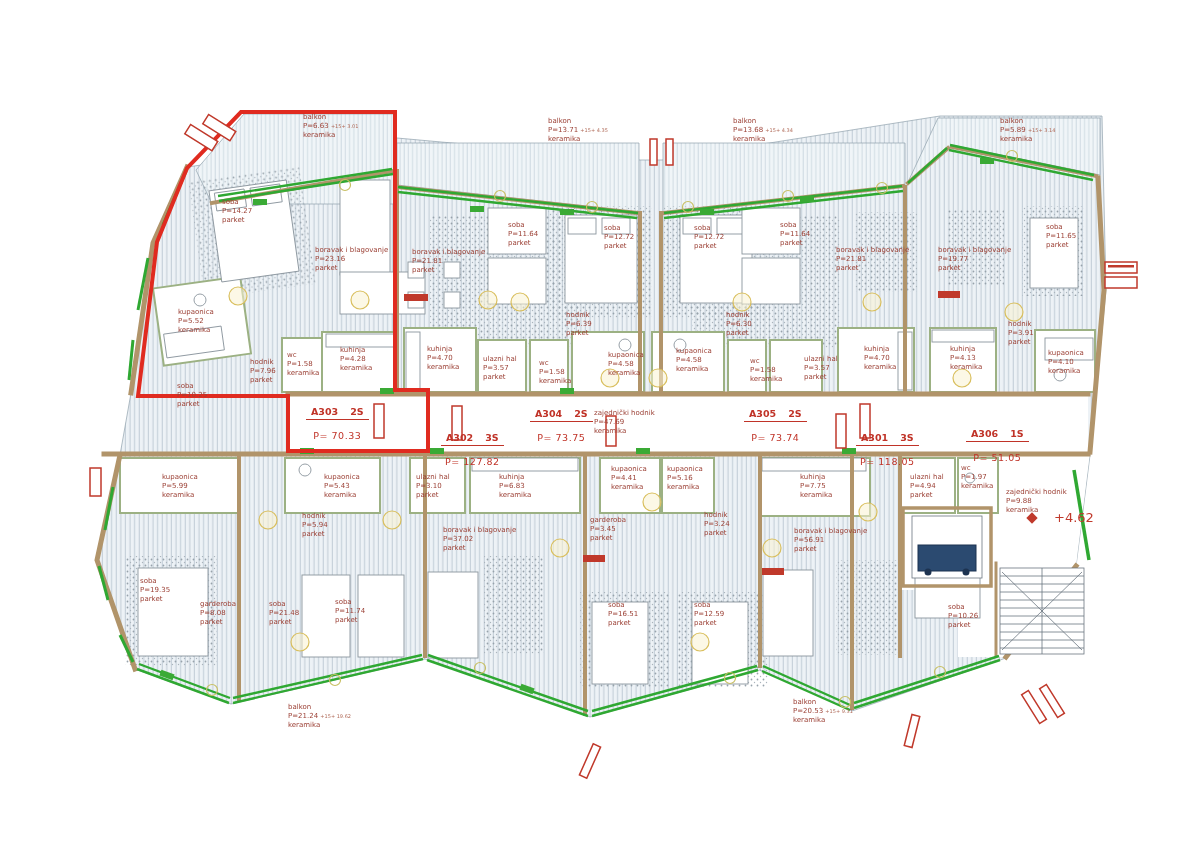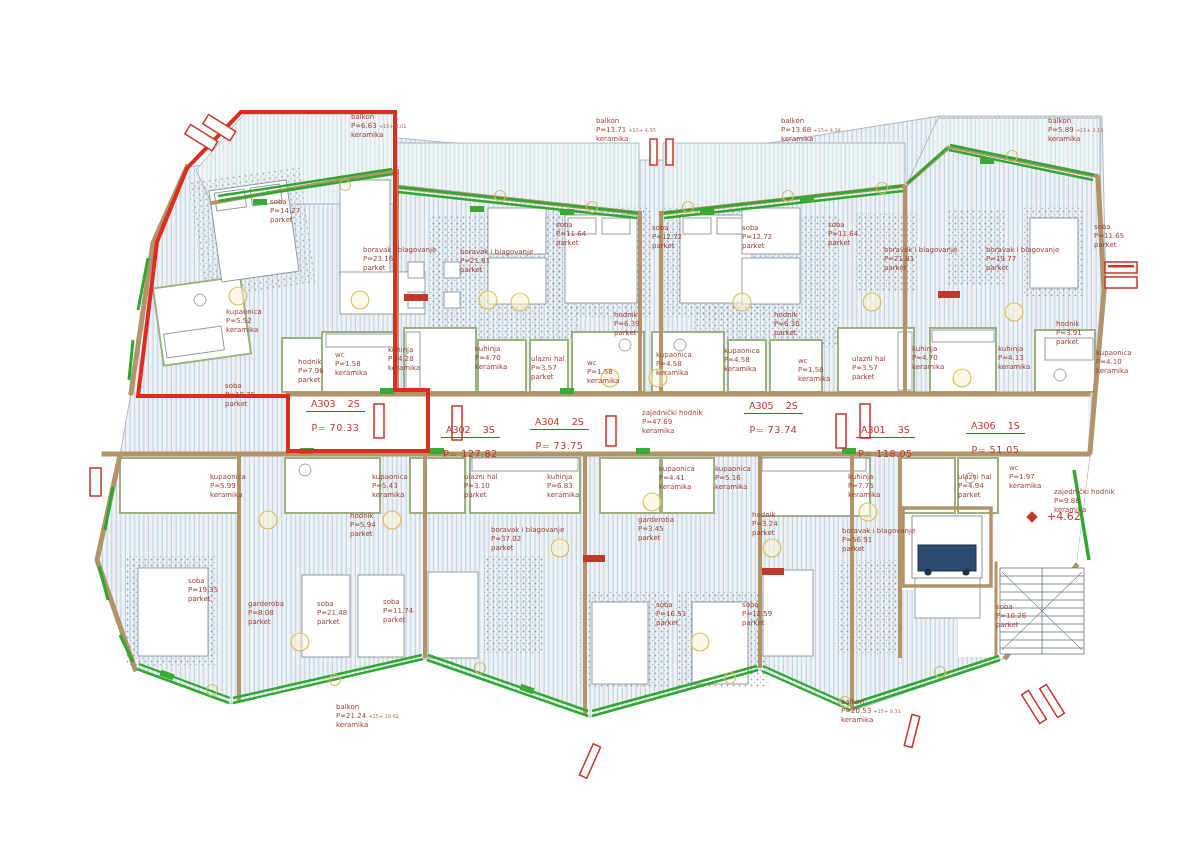--- a/index.html
+++ b/index.html
@@ -1,29 +1,29 @@
 <!DOCTYPE html>
 <html><head>
 <meta charset="utf-8">
 <style>
   html,body{margin:0;padding:0;background:#ffffff;}
   #canvas{position:relative;width:1200px;height:848px;background:#fff;overflow:hidden;
           font-family:"DejaVu Sans",sans-serif;}
   #plan-svg{position:absolute;left:0;top:0;}
   #labels{position:absolute;left:0;top:0;width:1200px;height:848px;pointer-events:none;}
-  .room-label{position:absolute;color:#9c4136;font-size:7px;line-height:1.25;white-space:nowrap;margin-left:48px;}
+  .room-label{position:absolute;color:#9c4136;font-size:7px;line-height:1.25;white-space:nowrap;}
   .room-label .note{font-size:5px;color:#b06a58;}
   .apt-label{position:absolute;color:#c03328;font-size:9.5px;line-height:1.3;text-align:center;}
   .apt-label .l1{display:flex;justify-content:space-between;gap:12px;border-bottom:1px solid #c03328;
-                 padding:0 5px 1px 5px;}
+                 padding:8px 5px 1px 5px;font-weight:bold;}
   .apt-label .l2{padding-top:1px;letter-spacing:.5px;margin-top:9px;}
   #watermark{position:absolute;left:400px;top:432px;width:420px;color:#8d949b;opacity:.16;
              font-size:64px;font-weight:bold;letter-spacing:14px;}
-  #elev-marker{position:absolute;left:1028px;top:510px;color:#c0392b;font-size:11px;
-               display:flex;align-items:center;gap:11px;}
+  #elev-marker{position:absolute;left:1028px;top:510px;color:#c0392b;font-size:13px;
+               display:flex;align-items:center;gap:18px;}
   #elev-marker .diamond{width:8px;height:8px;background:#c0392b;transform:rotate(45deg);display:inline-block;}
 </style>
 </head>
 <body>
 
 <div id="canvas">
 
 <svg id="plan-svg" width="1200" height="848" viewBox="0 0 1200 848">
   <defs>
     <pattern id="vs" width="4.6" height="10" patternUnits="userSpaceOnUse">
@@ -603,21 +603,21 @@
         <div>P=20.53 <span class="note">+15+ 9.31</span></div>
         <div>keramika</div>
       </div>
       <div class="apt-label" style="left: 306px; top: 398px;">
         <div class="l1">
           <span>A303</span>
           <span>2S</span>
         </div>
         <div class="l2">P=  70.33</div>
       </div>
-      <div class="apt-label" style="left: 530px; top: 416px;">
+      <div class="apt-label" style="left: 530px; top: 400px;">
         <div class="l1">
           <span>A304</span>
           <span>2S</span>
         </div>
         <div class="l2">P=  73.75</div>
       </div>
       <div class="apt-label" style="left: 441px; top: 424px;">
         <div class="l1">
           <span>A302</span>
           <span>3S</span>

